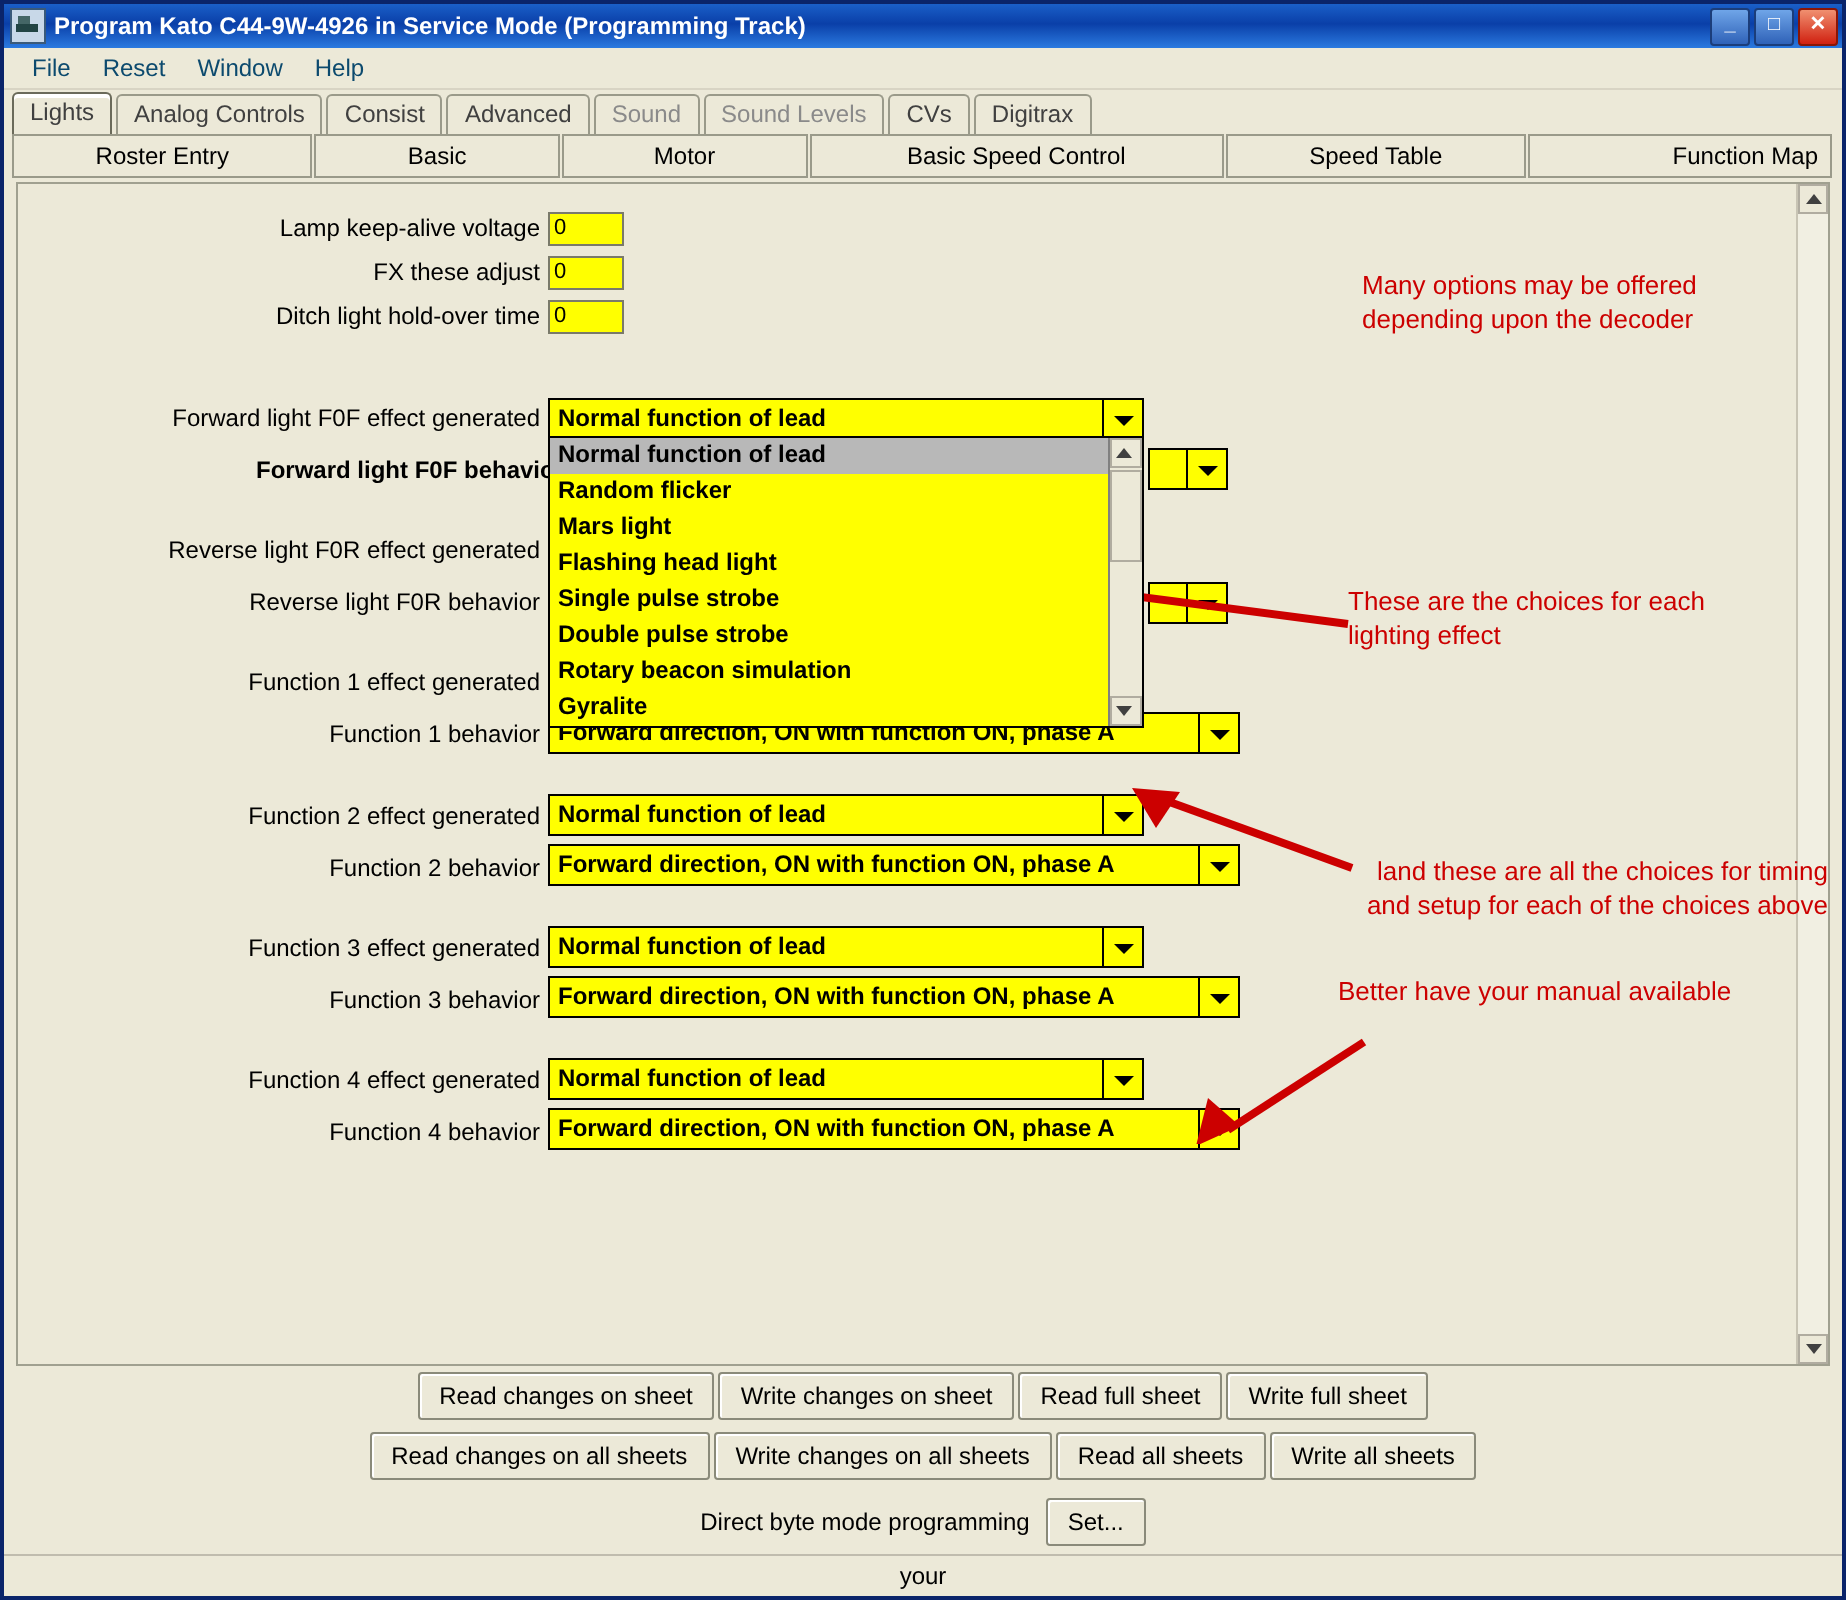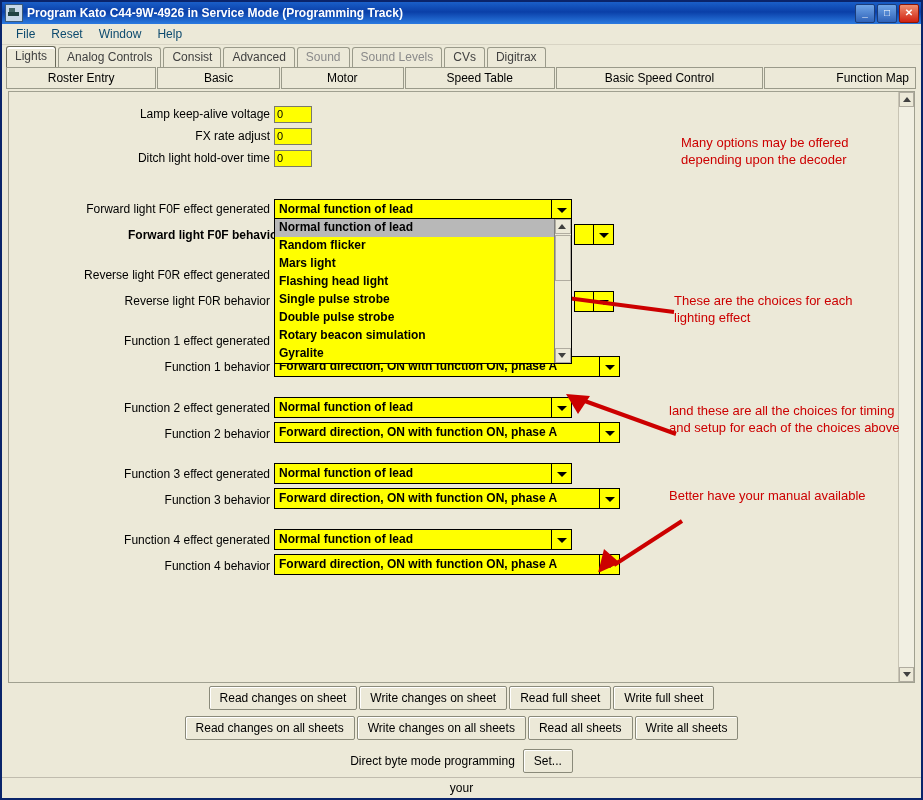--- a/index.html
+++ b/index.html
@@ -370,35 +370,35 @@
     <span class="tab dim">Sound</span>
     <span class="tab dim">Sound Levels</span>
     <span class="tab">CVs</span>
     <span class="tab">Digitrax</span>
   </div>
 
   <div class="tabstrip2">
     <span class="tab2" style="width:158px;">Roster Entry</span>
     <span class="tab2" style="width:126px;">Basic</span>
     <span class="tab2" style="width:126px;">Motor</span>
+    <span class="tab2" style="width:224px;">Basic Speed Control</span>
     <span class="tab2" style="width:158px;">Speed Table</span>
-    <span class="tab2" style="width:224px;">Basic Speed Control</span>
     <span class="tab2" style="width:160px;text-align:right;">Function Map</span>
   </div>
 
   <div class="main-panel">
     <div class="form-area">
 
       <div class="row" style="left:0; top:15px; width:265px;">
         <span class="lbl" style="width:261px;">Lamp keep-alive voltage</span>
       </div>
       <div class="tinyfield" style="position:absolute; left:265px; top:14px;">0</div>
 
       <div class="row" style="left:0; top:37px; width:265px;">
-        <span class="lbl" style="width:261px;">FX rate adjust</span>
+        <span class="lbl" style="width:261px;">FX these adjust</span>
       </div>
       <div class="tinyfield" style="position:absolute; left:265px; top:36px;">0</div>
 
       <div class="row" style="left:0; top:59px; width:265px;">
         <span class="lbl" style="width:261px;">Ditch light hold-over time</span>
       </div>
       <div class="tinyfield" style="position:absolute; left:265px; top:58px;">0</div>
 
       <div class="row" style="left:0; top:110px; width:265px;">
         <span class="lbl" style="width:261px;">Forward light F0F effect generated</span>
@@ -501,21 +501,21 @@
         </div>
         <div class="dd-scroll">
           <div class="dd-arrow"></div>
           <div class="dd-thumb"></div>
           <div class="dd-arrow down"></div>
         </div>
       </div>
 
       <div class="note" style="left:672px; top:42px; width:230px;">Many options may be offered depending upon the decoder</div>
       <div class="note" style="left:665px; top:200px; width:215px;">These are the choices for each lighting effect</div>
-      <div class="note" style="left:660px; top:310px; width:245px;">land these are all the choices for timing and setup for each of the choices above</div>
+      <div class="note" style="left:660px; top:335px; width:245px;text-align:right;">land these are all the choices for timing and setup for each of the choices above</div>
       <div class="note" style="left:660px; top:395px; width:245px;">Better have your manual available</div>
 
       <svg class="arrowsvg" style="left:410px; top:180px;" width="260" height="50">
         <line x1="255" y1="40" x2="25" y2="10" stroke="#cc0000" stroke-width="4"></line>
         <polygon points="4,7 30,1 26,23" fill="#cc0000"></polygon>
       </svg>
       <svg class="arrowsvg" style="left:555px; top:300px;" width="115" height="45">
         <line x1="112" y1="42" x2="18" y2="8" stroke="#cc0000" stroke-width="4"></line>
         <polygon points="2,2 26,4 14,22" fill="#cc0000"></polygon>
       </svg>

